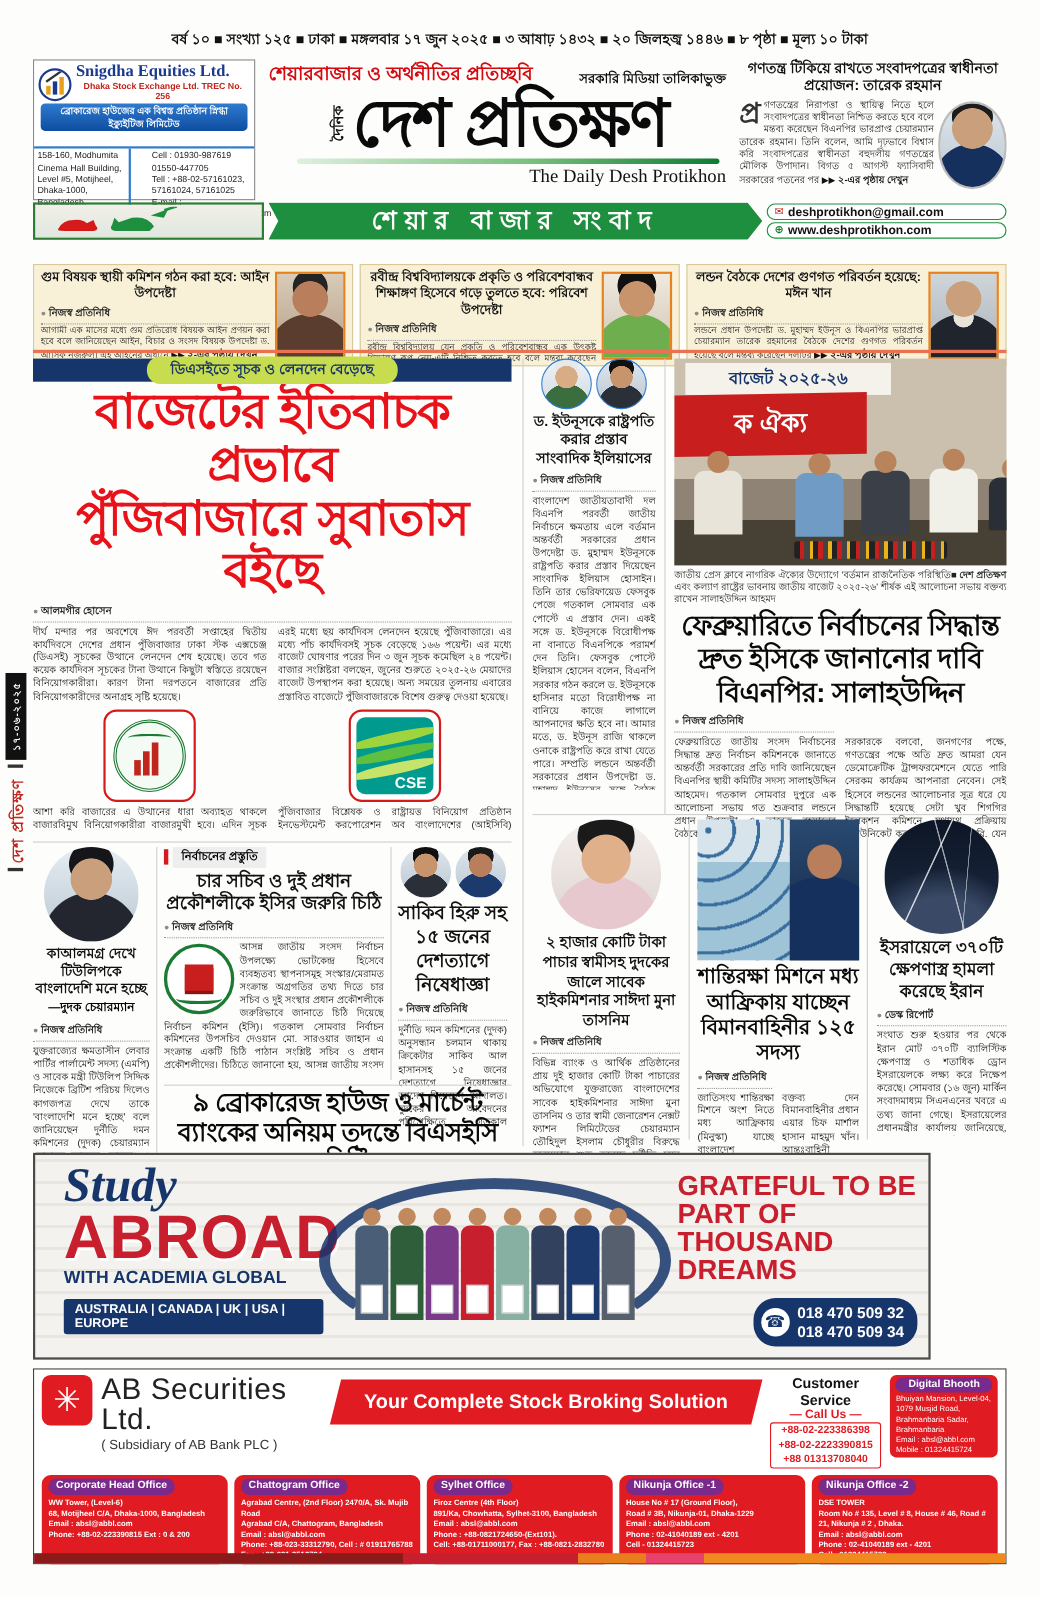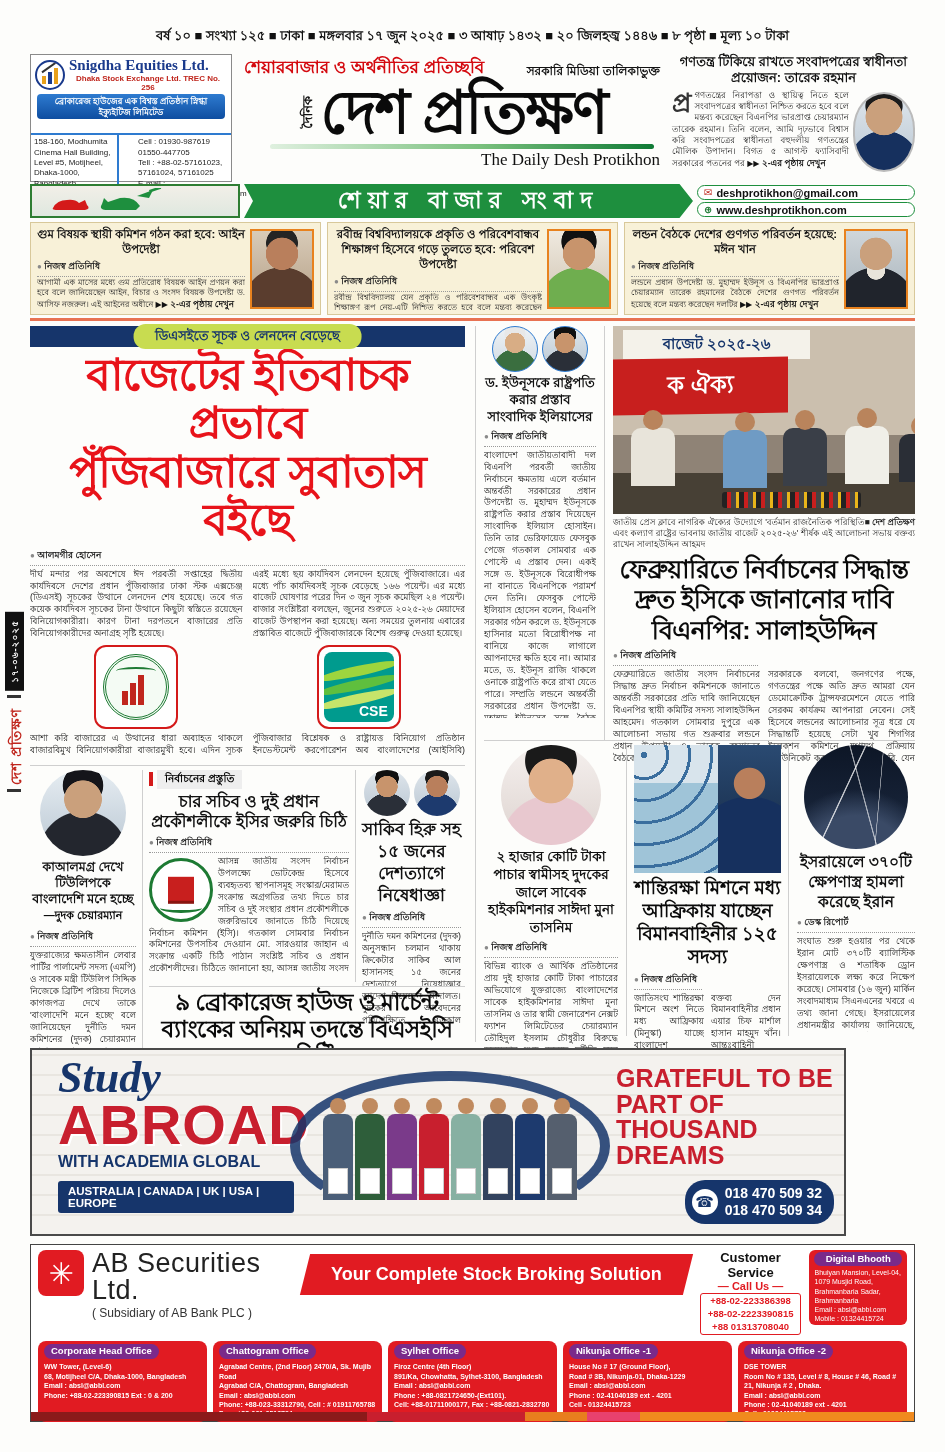--- a/index.html
+++ b/index.html
@@ -8,21 +8,21 @@
   #page { position:relative; width:945px; height:1452px; background:#fdfdfb; margin:0 auto; overflow:hidden; }
 
   
   #dateline { position:absolute; top:26px; left:0; width:100%; text-align:center;
     font-size:13px; font-weight:bold; color:#111; }
 
   
   #header { position:absolute; top:54px; left:30px; width:885px; height:128px; display:flex; gap:8px; }
 
   .snigdha { width:202px; border:1.5px solid #8a8a8a; background:#fff; font-size:8px; display:flex; flex-direction:column; }
-  .snigdha-top { display:flex; align-items:center; gap:4px; padding:3px 4px 0 4px; }
+  .snigdha-top { display:flex; align-items:flex-end; gap:4px; padding:3px 4px 0 4px; }
   .snigdha-logo { width:30px; height:30px; border-radius:50%; border:2px solid #1a3a8c; position:relative; flex:none; background:#fff; overflow:hidden;}
   .snigdha-logo i { position:absolute; bottom:4px; width:4px; background:#1a3a8c; }
   .snigdha-logo i:nth-child(1){left:5px;height:8px;background:#e8a01a;}
   .snigdha-logo i:nth-child(2){left:11px;height:12px;}
   .snigdha-logo i:nth-child(3){left:17px;height:16px;background:#e8a01a;}
   .snigdha-logo b { position:absolute; left:3px; top:3px; width:22px; height:2px; background:#333; transform:rotate(-35deg); }
   .snigdha-name { font-family:"Liberation Serif",serif; font-weight:bold; color:#1a3a8c; font-size:15px; line-height:1; }
   .snigdha-trec { text-align:center; color:#c0261d; font-weight:bold; font-size:8px; margin-top:1px; }
   .snigdha-blue { margin:2px 6px; background:linear-gradient(180deg,#2e7bd0,#0e4da0); color:#fff; text-align:center;
     font-size:8.5px; font-weight:bold; border-radius:4px; padding:2px 2px; line-height:1.25; }
@@ -54,21 +54,21 @@
   #banner { position:absolute; top:184px; left:30px; width:885px; height:34px; display:flex; align-items:stretch; gap:4px; }
   .bb-box { width:210px; border:2px solid #2e7d32; background:linear-gradient(180deg,#f2efe8,#dfe8df); display:flex; align-items:center; justify-content:center; }
   .banner-arrow { flex:1; background:#1e8f3e; color:#fff; display:flex; align-items:center; justify-content:center;
     clip-path:polygon(0 0, 97% 0, 100% 50%, 97% 100%, 0 100%, 2% 50%); font-weight:900; font-size:23px; letter-spacing:7px; }
   .banner-contacts { width:218px; display:flex; flex-direction:column; gap:2px; justify-content:center; }
   .contact-pill { border:1.5px solid #1e8f3e; border-radius:8px; background:#fff; font-weight:bold; font-size:11px; color:#111;
     display:flex; align-items:center; gap:4px; padding:0 6px; height:15px; }
   .contact-pill .ic { color:#c0261d; font-size:10px; }
 
   
-  #teasers { position:absolute; top:222px; left:30px; width:885px; height:93px; display:flex; gap:6px; }
+  #teasers { position:absolute; top:240px; left:30px; width:885px; height:93px; display:flex; gap:6px; }
   .teaser { flex:1; background:#f8f1d8; border:1px solid #d8c89a; padding:4px 6px; display:flex; gap:5px; }
   .teaser-text { flex:1; display:flex; flex-direction:column; }
   .teaser h3 { font-size:11.5px; line-height:1.3; text-align:center; color:#111; }
   .teaser .byline { margin:2px 0 1px 0; }
   .teaser-body { font-size:8px; line-height:1.3; text-align:justify; color:#222; flex:1; overflow:hidden; }
   .teaser-photo { width:64px; height:80px; border:2px solid #e8821e; align-self:center; flex:none; }
   .p-man1 { background: radial-gradient(circle at 50% 30%, #b97f5c 0 26%, transparent 27%),
             radial-gradient(circle at 50% 16%, #242424 0 22%, transparent 23%),
             radial-gradient(circle at 50% 100%, #5a3d2e 0 48%, transparent 49%),
             linear-gradient(180deg,#d8cbb8,#b59f86); }

